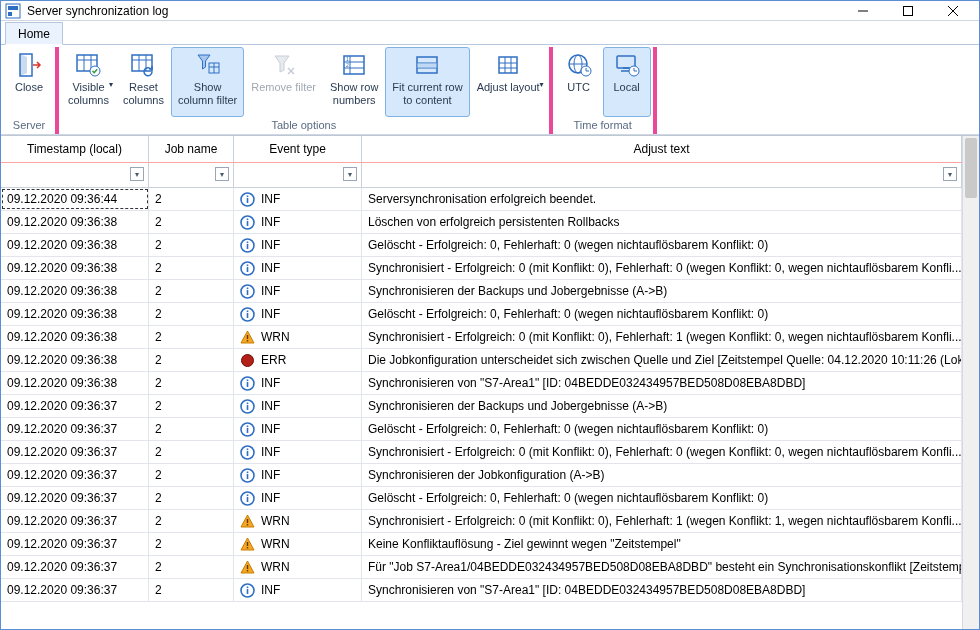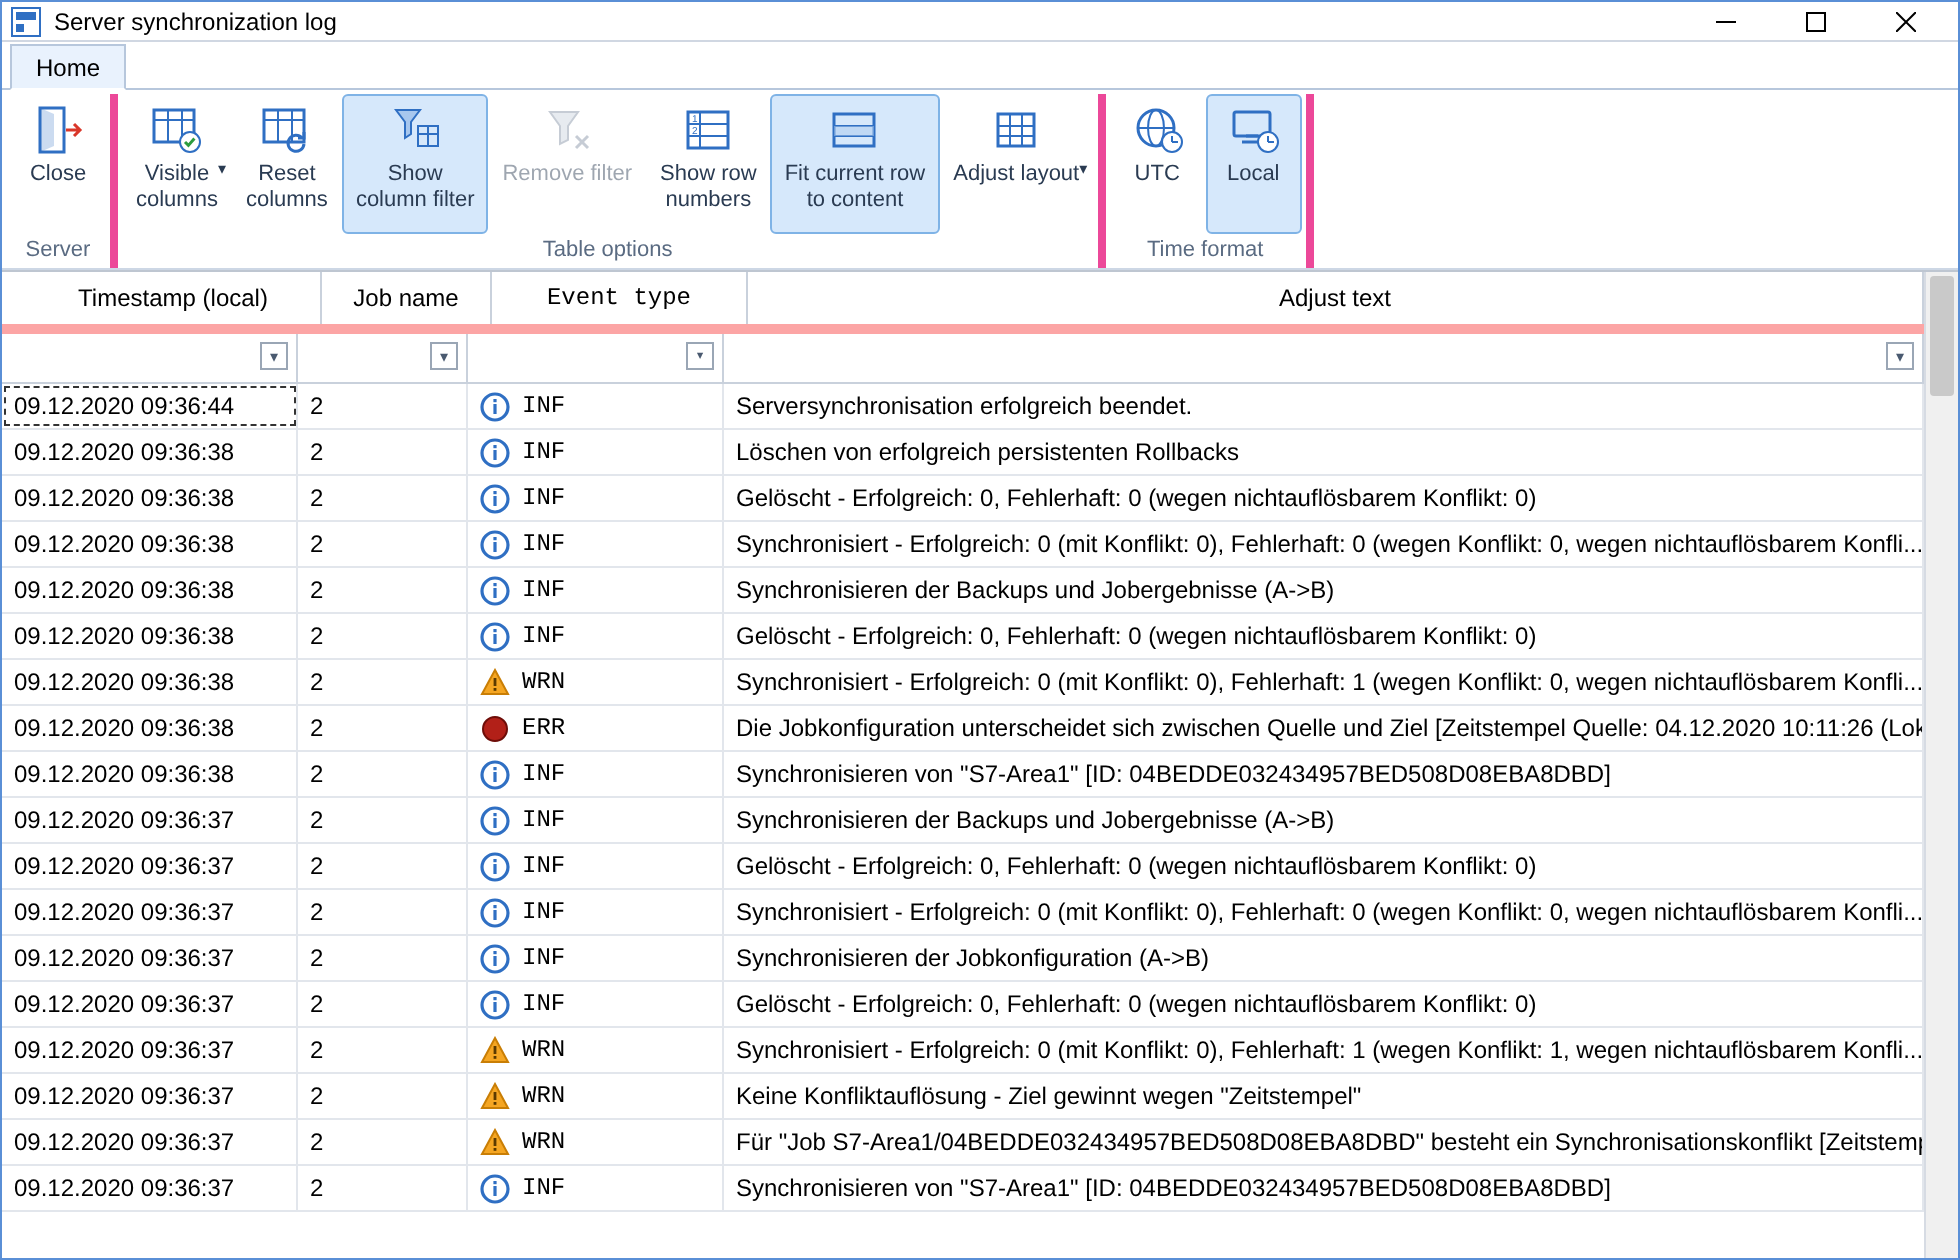--- a/index.html
+++ b/index.html
@@ -26,32 +26,32 @@
   .rbtn.active { background: #d6e8fb; border-color: #7fb3e6; }
   .rbtn.disabled { opacity: .45; cursor: default; }
   .rbtn .ic { width: 28px; height: 28px; display: flex; align-items: center; justify-content: center; margin-bottom: 2px; }
   .rbtn .lbl { font-size: 11px; text-align: center; line-height: 1.15; color: #2a3b52; }
   .rbtn .dd { position: absolute; right: 2px; top: 32px; font-size: 8px; color: #2a3b52; }
 
   
   .tablewrap { flex: 1; display: flex; min-height: 0; border-top: 1px solid #bec6d1; }
   .grid { flex: 1; display: flex; flex-direction: column; min-width: 0; }
   .gridhead, .filterrow, .gridrow { display: flex; }
-  .gridhead { border-bottom: 5px solid #fca5a5; padding-left: 12px; }
+  .gridhead { border-bottom: 1px solid #fca5a5; }
   .gridhead .cell { background: #fff; font-weight: 400; text-align: center; padding: 6px 4px; border-right: 1px solid #c9d1dc; position: relative; }
   .filterrow { border-bottom: 1px solid #c9d1dc; }
   .filterrow .cell { padding: 4px 4px; border-right: 1px solid #c9d1dc; position: relative; height: 24px; }
   .filterdd { position: absolute; right: 4px; top: 4px; width: 14px; height: 14px; border: 1px solid #9aa6b5; display: flex; align-items: center; justify-content: center; font-size: 8px; color: #4a5a70; cursor: pointer; background: #fff; }
   .gridbody { flex: 1; overflow: hidden; }
   .gridrow { border-bottom: 1px solid #e2e6ec; height: 23px; align-items: center; }
   .gridrow .cell { padding: 0 6px; border-right: 1px solid #e2e6ec; overflow: hidden; white-space: nowrap; text-overflow: ellipsis; font-size: 12px; height: 100%; display: flex; align-items: center; }
   .gridrow.sel .cell.c0 { outline: 1px dashed #333; outline-offset: -2px; }
   .c0 { width: 148px; flex: 0 0 148px; }
   .c1 { width: 85px;  flex: 0 0 85px; }
-  .c2 { width: 128px; flex: 0 0 128px; font-family: Liberation Mono, monospace; }
+  .c2 { width: 128px; flex: 0 0 128px; }
   .c3 { flex: 1; min-width: 0; }
   .evt { display: flex; align-items: center; gap: 6px; text-align: center; }
   .evt-icon { width: 15px; height: 15px; display: flex; align-items: center; justify-content: center; }
 
   .vscroll { width: 17px; background: #f0f0f0; border-left: 1px solid #d6dbe3; position: relative; }
   .thumb { position: absolute; top: 2px; left: 2px; right: 2px; height: 60px; background: #c9c9c9; border-radius: 2px; }
 
   svg { display: block; }
 </style>
 </head>

